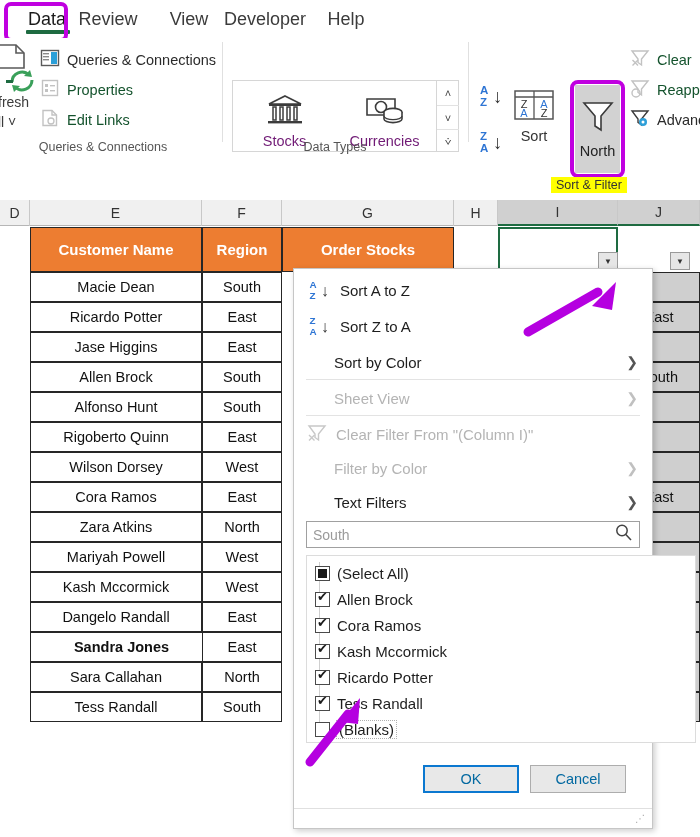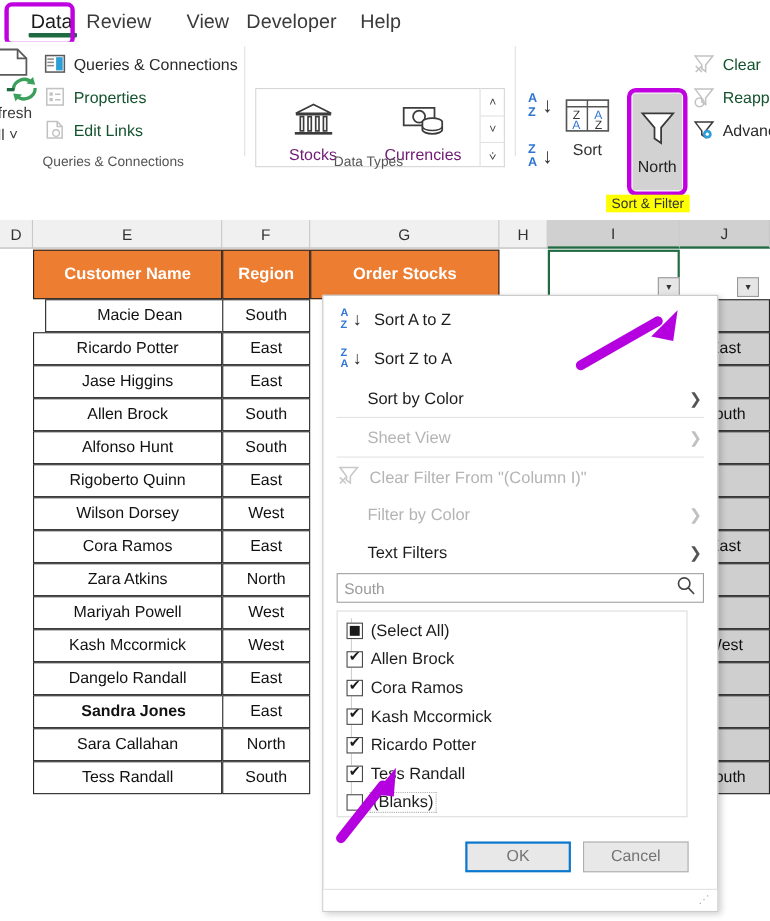--- a/index.html
+++ b/index.html
@@ -89,37 +89,37 @@
   .dd-item.dim{ color:#b4b4b4; }
   .dd-item .lbl{ margin-left:8px; }
   .dd-item .arr{ position:absolute; right:14px; font-size:14px; color:#555; }
   .dd-item.dim .arr{ color:#c0c0c0; }
   .dd-sep{ position:absolute; left:12px; width:334px; height:1px; background:#e3e3e3; }
 
   .search{ position:absolute; left:12px; width:334px; height:27px; border:1px solid #a0a0a0;
       background:#fff; display:flex; align-items:center; padding:0 6px; }
   .search .ph{ font-size:14px; color:#9a9a9a; flex:1; }
 
-  .listbox{ position:absolute; left:12px; width:319px; height:188px;
+  .listbox{ position:absolute; left:12px; width:390px; height:188px;
       border:1px solid #dcdcdc; background:#fff; }
   .li{ position:absolute; left:8px; height:26px; display:flex; align-items:center;
       font-size:15px; color:#1d1d1d; gap:7px; }
   .cb{ width:15px; height:15px; border:1px solid #4a4a4a; background:#fff;
       position:relative; flex:0 0 auto; }
   .cb.chk::after{ content:"✔"; position:absolute; left:1px; top:-4px;
       font-size:13px; color:#1a1a1a; }
   .cb.mix::after{ content:""; position:absolute; left:2px; top:2px;
       width:9px; height:9px; background:#1a1a1a; }
   .treeline{ position:absolute; left:12px; width:1px; background:#cfcfcf; }
   .tick{ position:absolute; left:12px; width:5px; height:1px; background:#cfcfcf; }
   .li .nm.boxed{ outline:1px dotted #b0b0b0; padding:0 2px; }
 
   .btn{ position:absolute; width:96px; height:28px; background:#e8e8e8;
       border:1px solid #adadad; display:flex; align-items:center;
-      justify-content:center; font-size:14.5px; color:#737373; }
+      justify-content:center; font-size:14.5px; color:#0369a1; }
   .btn.primary{ border:2px solid #0b78d0; background:#e8e8e8; }
   .dd-foot{ position:absolute; left:0; bottom:0; width:358px; height:20px;
       border-top:1px solid #e0e0e0; background:#fff; }
   .grip{ position:absolute; right:6px; bottom:4px; font-size:10px; color:#aaa;
       letter-spacing:1px; }
 
   
   .arrow{ position:absolute; pointer-events:none; }
 </style>
 </head>
@@ -330,21 +330,21 @@
 
   <div class="cell hcell" style="left:30px;top:27px;width:172px;height:45px;">Customer Name</div>
   <div class="cell hcell" style="left:202px;top:27px;width:80px;height:45px;">Region</div>
   <div class="cell hcell" style="left:282px;top:27px;width:172px;height:45px;">Order Stocks</div>
 
   <div class="selbox" style="left:498px;top:27px;width:120px;height:45px;"></div>
   <div class="fbtn" style="left:598px;top:52px;">▼</div>
   <div class="fbtn" style="left:670px;top:52px;">▼</div>
 
   <div id="rows">
-        <div class="cell dcell" style="left: 30px; top: 72px; width: 172px; height: 30px; margin-left: 11px;">Macie Dean</div>
+        <div class="cell dcell" style="left: 30px; top: 72px; width: 172px; height: 30px;">Macie Dean</div>
         <div class="cell dcell" style="left: 202px; top: 72px; width: 80px; height: 30px;">South</div>
         <div class="cell gcell" style="left: 618px; top: 72px; width: 82px; height: 30px;"></div>
         <div class="cell dcell" style="left: 30px; top: 102px; width: 172px; height: 30px;">Ricardo Potter</div>
         <div class="cell dcell" style="left: 202px; top: 102px; width: 80px; height: 30px;">East</div>
         <div class="cell gcell" style="left: 618px; top: 102px; width: 82px; height: 30px;">East</div>
         <div class="cell dcell" style="left: 30px; top: 132px; width: 172px; height: 30px;">Jase Higgins</div>
         <div class="cell dcell" style="left: 202px; top: 132px; width: 80px; height: 30px;">East</div>
         <div class="cell gcell" style="left: 618px; top: 132px; width: 82px; height: 30px;"></div>
         <div class="cell dcell" style="left: 30px; top: 162px; width: 172px; height: 30px;">Allen Brock</div>
         <div class="cell dcell" style="left: 202px; top: 162px; width: 80px; height: 30px;">South</div>

